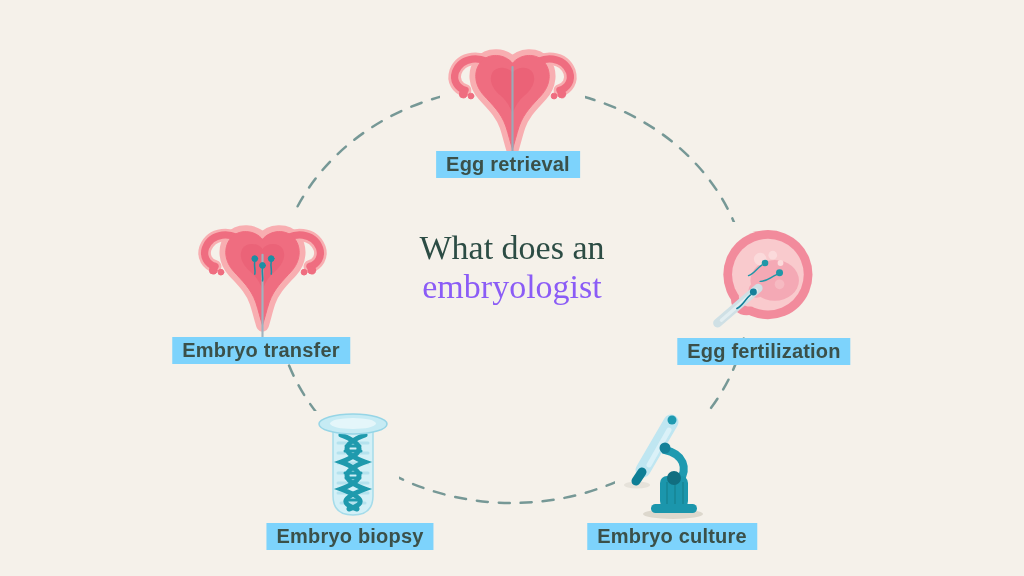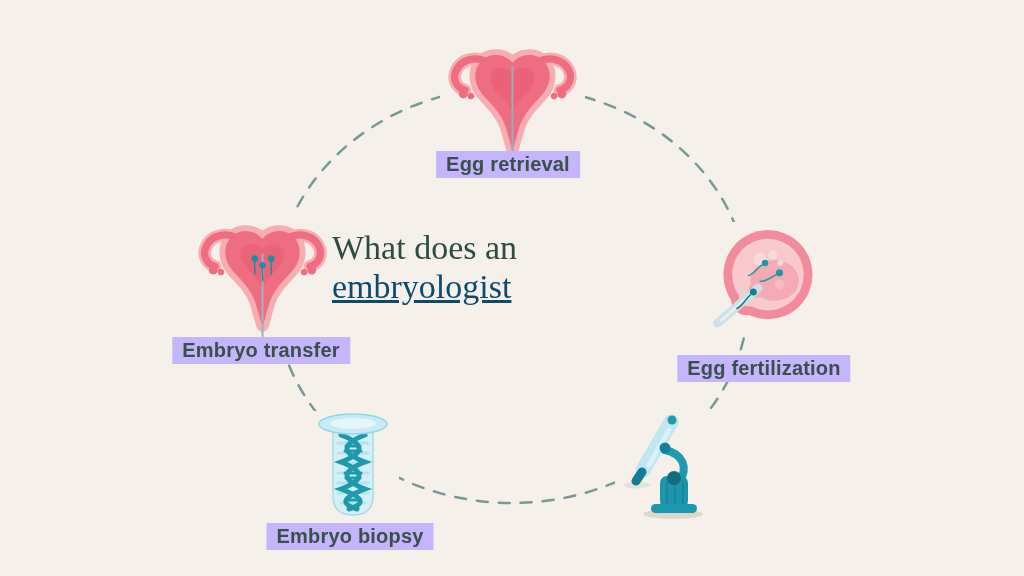--- a/index.html
+++ b/index.html
@@ -12,39 +12,40 @@
   }
   .circle-svg{position:absolute;left:0;top:0;}
   .node{
     position:absolute;
     background:#f5f1ea; 
     display:flex;align-items:center;justify-content:center;
   }
   .stage-label{
     position:absolute;
     transform:translateX(-50%);
-    background:#c4b5fd;
+    background:#7dd3fc;
     padding:2px 10px;
     font-size:20px;
     font-weight:600;
     letter-spacing:.2px;
     color:#3b5049;
     white-space:nowrap;
   }
   .title{
     position:absolute;
     left:512px;top:228px;
     transform:translateX(-50%);
     width:360px;
+    text-align:center;
     font-family:"Liberation Serif", serif;
     font-size:34px;
     line-height:39px;
     color:#2c4c44;
   }
-  .title .accent{color:#0c4a6e;text-decoration:underline;}
+  .title .accent{color:#8b5cf6;}
 </style>
 </head>
 <body>
 
 <div class="canvas">
 
   <svg class="circle-svg" width="1024" height="576" viewBox="0 0 1024 576">
     <ellipse cx="512" cy="295" rx="237" ry="208" fill="none" stroke="#5f8887" stroke-width="2.5" stroke-dasharray="11 11" stroke-linecap="round" opacity="0.85"></ellipse>
   </svg>
 
@@ -95,21 +96,21 @@
 
       <circle cx="53" cy="72" r="3.6" fill="#13809a"></circle>
       <path d="M50,75 C44,80 42,86 36,89" fill="none" stroke="#13809a" stroke-width="1.6" stroke-linecap="round"></path>
 
       <circle cx="65" cy="42" r="3.4" fill="#1f97a8"></circle>
       <path d="M62,44 C56,48 54,53 48,55" fill="none" stroke="#1f97a8" stroke-width="1.5" stroke-linecap="round"></path>
       <circle cx="80" cy="52" r="3.6" fill="#1f97a8"></circle>
       <path d="M77,54 C70,57 67,61 60,61" fill="none" stroke="#1f97a8" stroke-width="1.5" stroke-linecap="round"></path>
     </svg>
   </div>
-  <div class="stage-label" style="left:764px;top:338px;margin-top:17px;">Egg fertilization</div>
+  <div class="stage-label" style="left:764px;top:338px;">Egg fertilization</div>
 
   <div class="node" style="left:615px;top:410px;width:112px;height:112px;">
     <svg width="112" height="112" viewBox="0 0 112 112">
       <ellipse cx="58" cy="104" rx="30" ry="5" fill="#ddd8cd"></ellipse>
       <ellipse cx="22" cy="75" rx="13" ry="3.5" fill="#e6e2da"></ellipse>
 
       <path d="M50,40 C68,44 74,58 64,72" fill="none" stroke="#1f9ab0" stroke-width="8" stroke-linecap="round"></path>
 
       <rect x="45" y="66" width="28" height="32" rx="7" fill="#1b96ac"></rect>
       <g stroke="#15818f" stroke-width="2" opacity="0.6">
@@ -120,20 +121,21 @@
       <rect x="36" y="94" width="46" height="9" rx="4.5" fill="#1b96ac"></rect>
       <circle cx="59" cy="68" r="7" fill="#116e80"></circle>
 
       <line x1="28" y1="60" x2="56" y2="12" stroke="#bfe6f1" stroke-width="15" stroke-linecap="round"></line>
       <line x1="34" y1="55" x2="54" y2="20" stroke="#daf1f8" stroke-width="5" stroke-linecap="round"></line>
       <circle cx="57" cy="10" r="4.5" fill="#1f9ab0"></circle>
       <line x1="27" y1="62" x2="21" y2="71" stroke="#0e7e95" stroke-width="9" stroke-linecap="round"></line>
       <circle cx="50" cy="38" r="5.5" fill="#158199"></circle>
     </svg>
   </div>
+  <div class="stage-label" style="left:672px;top:523px;">Embryo culture</div>
 
   <div class="node" style="left:307px;top:411px;width:92px;height:112px;">
     <svg width="92" height="112" viewBox="0 0 92 112">
 
       <path d="M26,16 L26,85 Q26,104 46,104 Q66,104 66,85 L66,16 Z" fill="#d3f0f7" stroke="#a5dcea" stroke-width="1.5"></path>
       <g stroke="#b4e2ee" stroke-width="3" stroke-linecap="round">
         <line x1="31" y1="32" x2="61" y2="32"></line>
         <line x1="31" y1="42" x2="61" y2="42"></line>
         <line x1="31" y1="52" x2="61" y2="52"></line>
         <line x1="31" y1="62" x2="61" y2="62"></line>

